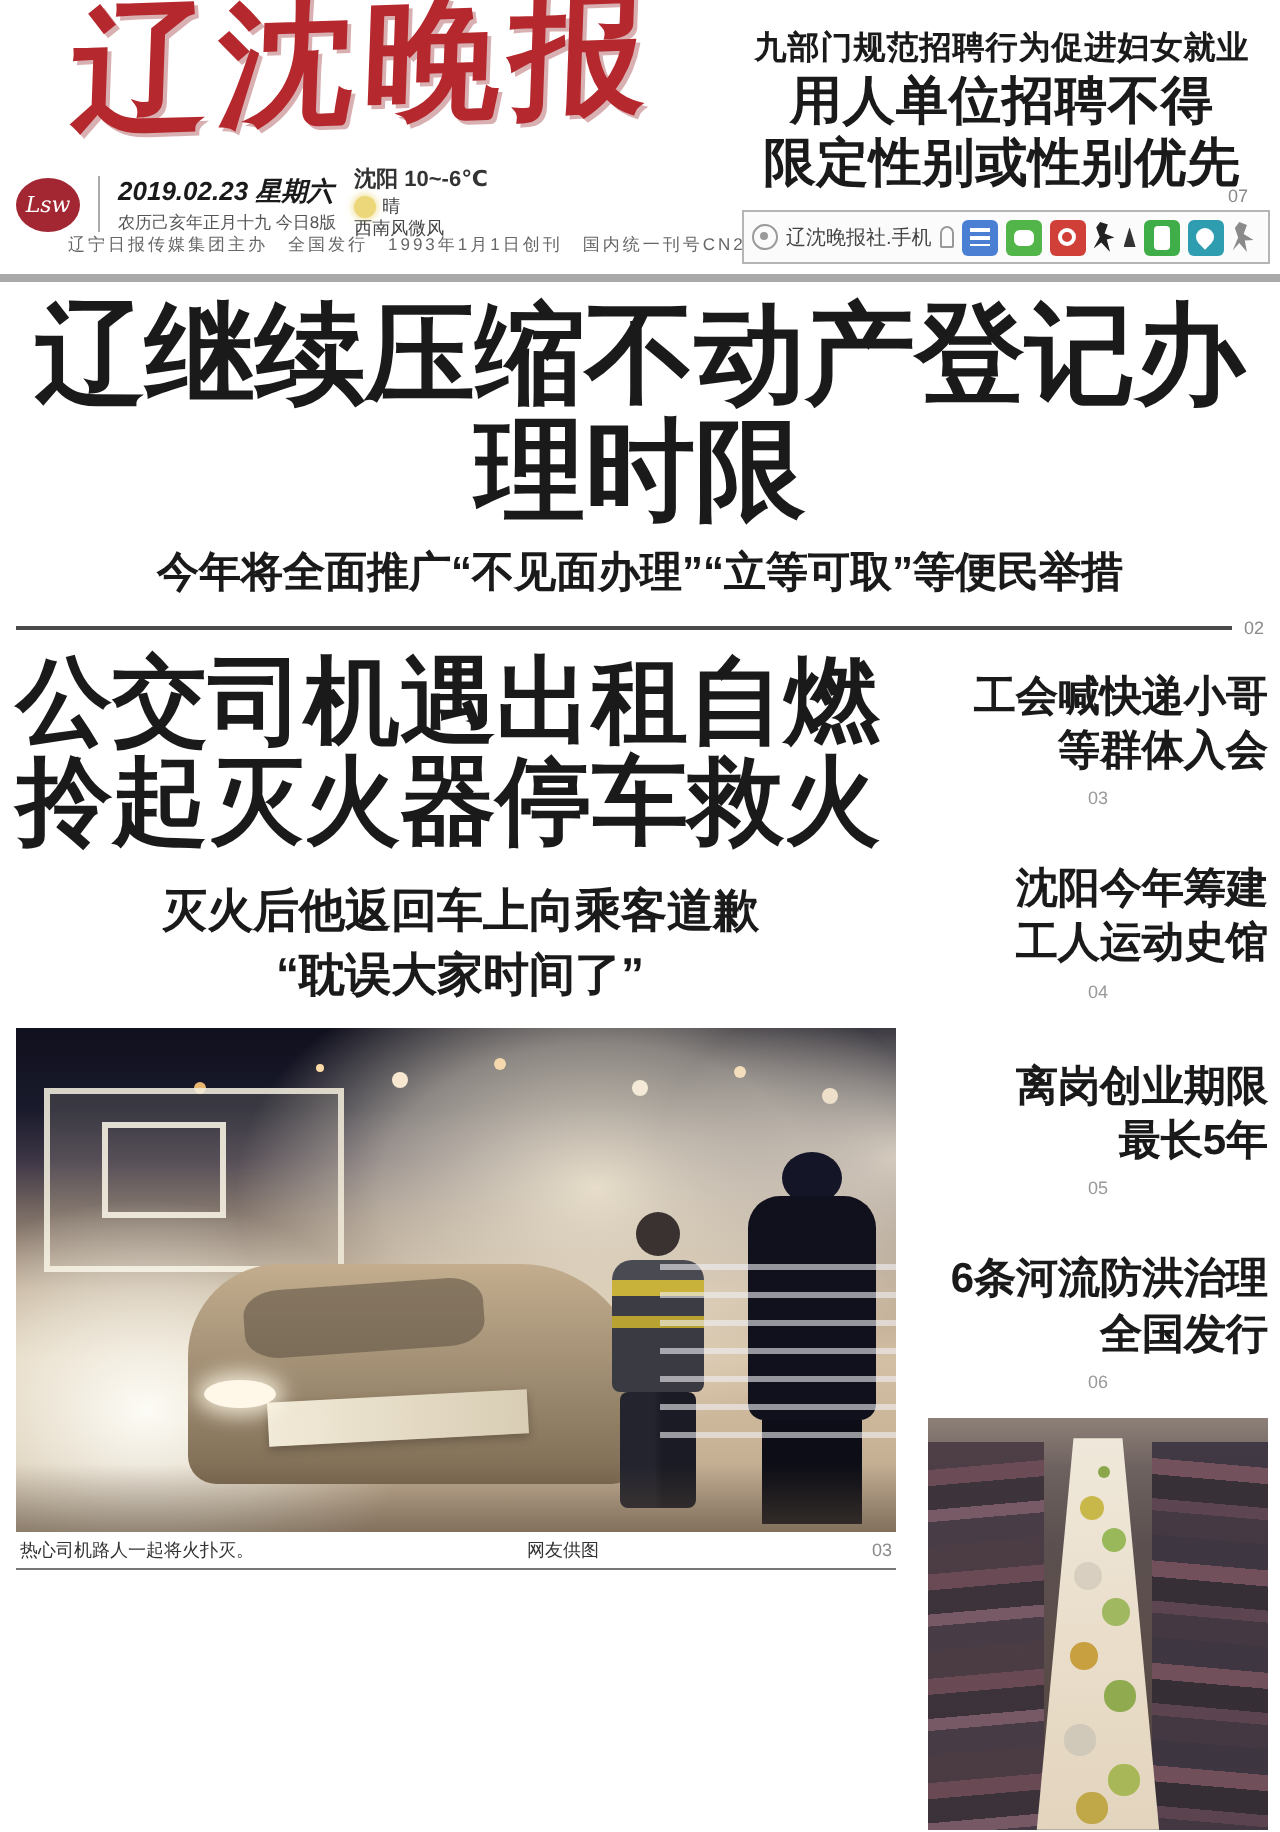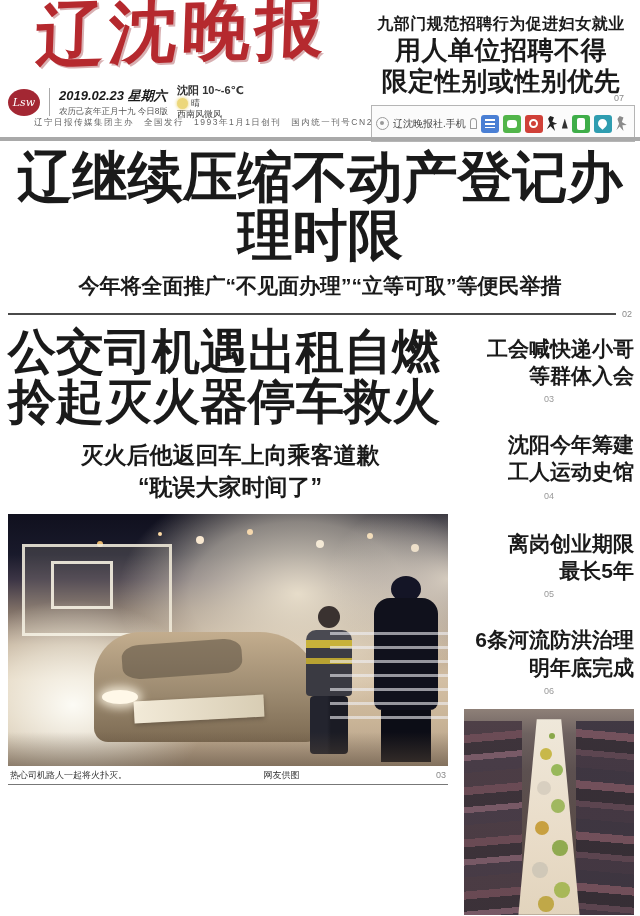--- a/index.html
+++ b/index.html
@@ -21,21 +21,21 @@
     font-family:"DejaVu Serif","Liberation Serif",serif;}
   .social{font-size:10px;color:#8a4040;line-height:1.35;}
   .vline{width:1px;height:28px;background:#aaa;}
   .date{font-size:13px;font-weight:700;font-style:italic;}
   .lunar{font-size:8.5px;color:#555;margin-top:1px;}
   .weather{font-size:9px;color:#444;line-height:1.25;}
   .wx-temp{font-size:11px;font-weight:700;color:#333;}
   .wx-row{display:flex;align-items:center;gap:3px;}
   .sun{width:11px;height:11px;border-radius:50%;background:#ecd77a;box-shadow:0 0 3px 1px rgba(236,215,122,.7);}
   .publisher{position:absolute;left:34px;top:117px;font-size:8.5px;color:#666;letter-spacing:1.5px;white-space:nowrap;}
-  .appbar{position:absolute;right:5px;top:105px;width:264px;height:37px;border:1px solid #b5b5b5;background:#fbfbfb;
+  .appbar{position:absolute;right:5px;top:105px;width:264px;height:27px;border:1px solid #b5b5b5;background:#fbfbfb;
     display:flex;align-items:center;padding:0 4px;gap:4px;box-sizing:border-box;}
   .ab-gear{width:13px;height:13px;border-radius:50%;border:1.5px solid #9a9a9a;box-sizing:border-box;position:relative;flex:0 0 auto;}
   .ab-gear::after{content:"";position:absolute;left:3px;top:3px;width:4px;height:4px;border-radius:50%;background:#9a9a9a;}
   .ab-label{font-size:10px;color:#444;white-space:nowrap;}
   .ab-mic{width:7px;height:11px;border:1px solid #999;border-radius:4px 4px 1px 1px;box-sizing:border-box;flex:0 0 auto;}
   .tile{width:18px;height:18px;border-radius:3px;display:flex;align-items:center;justify-content:center;flex:0 0 auto;}
   .tile-blue{background:#4a7fd4;}
   .tile-green{background:#52b54a;}
   .tile-red{background:#d04038;}
   .tile-green2{background:#3fae49;}
@@ -255,21 +255,21 @@
       <div class="brief3">
         <div class="brief-t">
           <div>离岗创业期限</div>
           <div>最长5年</div>
         </div>
         <div class="brief-p">05</div>
       </div>
       <div class="brief4">
         <div class="brief-t">
           <div>6条河流防洪治理</div>
-          <div>明年底完成</div>
+          <div>全国发行</div>
         </div>
         <div class="brief-p">06</div>
       </div>
 
       <div class="photo-banquet">
         <div class="bq-ceiling"></div>
         <div class="bq-crowd-l"></div>
         <div class="bq-crowd-r"></div>
         <div class="bq-table"></div>
         <div class="bq-dishes"></div>

